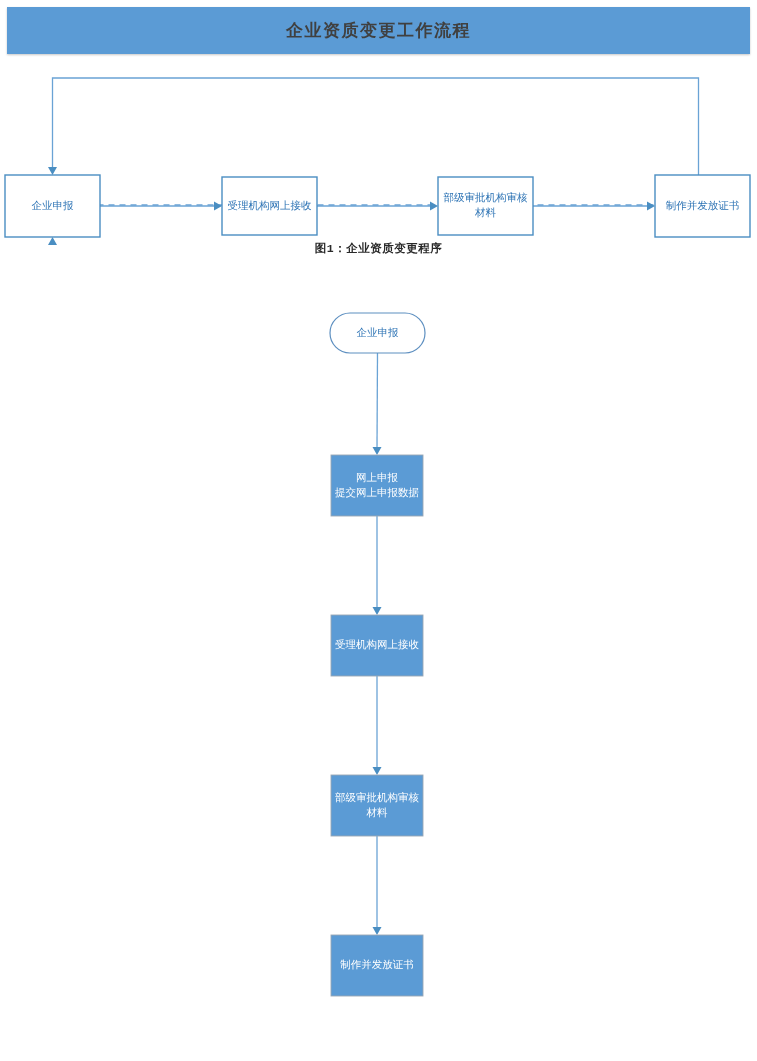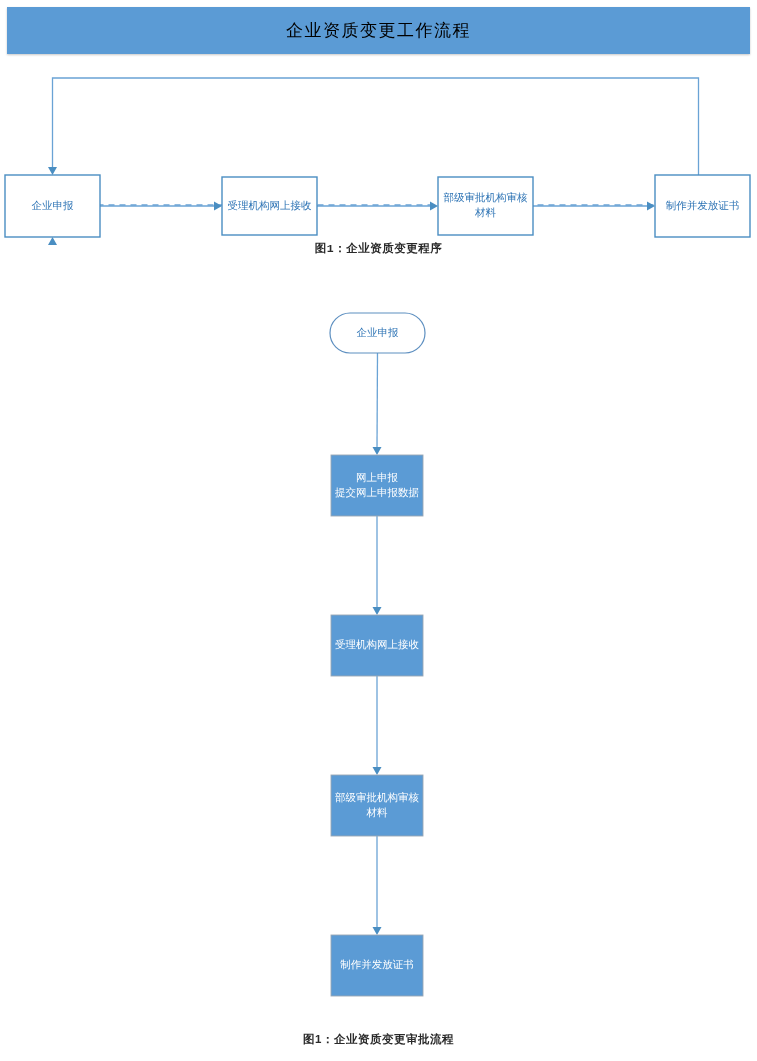--- a/index.html
+++ b/index.html
@@ -28,24 +28,24 @@
     top: 7px;
     width: 743px;
     height: 47px;
     background: #5B9BD5;
     box-shadow: 0 1px 2px rgba(0,0,0,0.22);
     display: flex;
     align-items: center;
     justify-content: center;
   }
   .header-title {
-    color: #000000;
+    color: #404040;
     font-size: 17px;
     letter-spacing: 1.5px;
-    font-weight: 400;
+    font-weight: 700;
     line-height: 1;
   }
 
   
   .caption {
     position: absolute;
     width: 757px;
     text-align: center;
     font-size: 11.5px;
     font-weight: bold;
@@ -151,15 +151,14 @@
       <text x="377" y="198" class="node-label-white">提交网上申报数据</text>
       <rect x="331" y="320" width="92" height="61" class="node-rect-filled"></rect>
       <text x="377" y="350.5" class="node-label-white">受理机构网上接收</text>
       <rect x="331" y="480" width="92" height="61" class="node-rect-filled"></rect>
       <text x="377" y="503" class="node-label-white">部级审批机构审核</text>
       <text x="377" y="518" class="node-label-white">材料</text>
       <rect x="331" y="640" width="92" height="61" class="node-rect-filled"></rect>
       <text x="377" y="670.5" class="node-label-white">制作并发放证书</text>
     </svg>
 
-  <div class="caption" id="caption-2">图1：企业资质变更审批流程</div>
 
 </div>
 
 </body></html>

